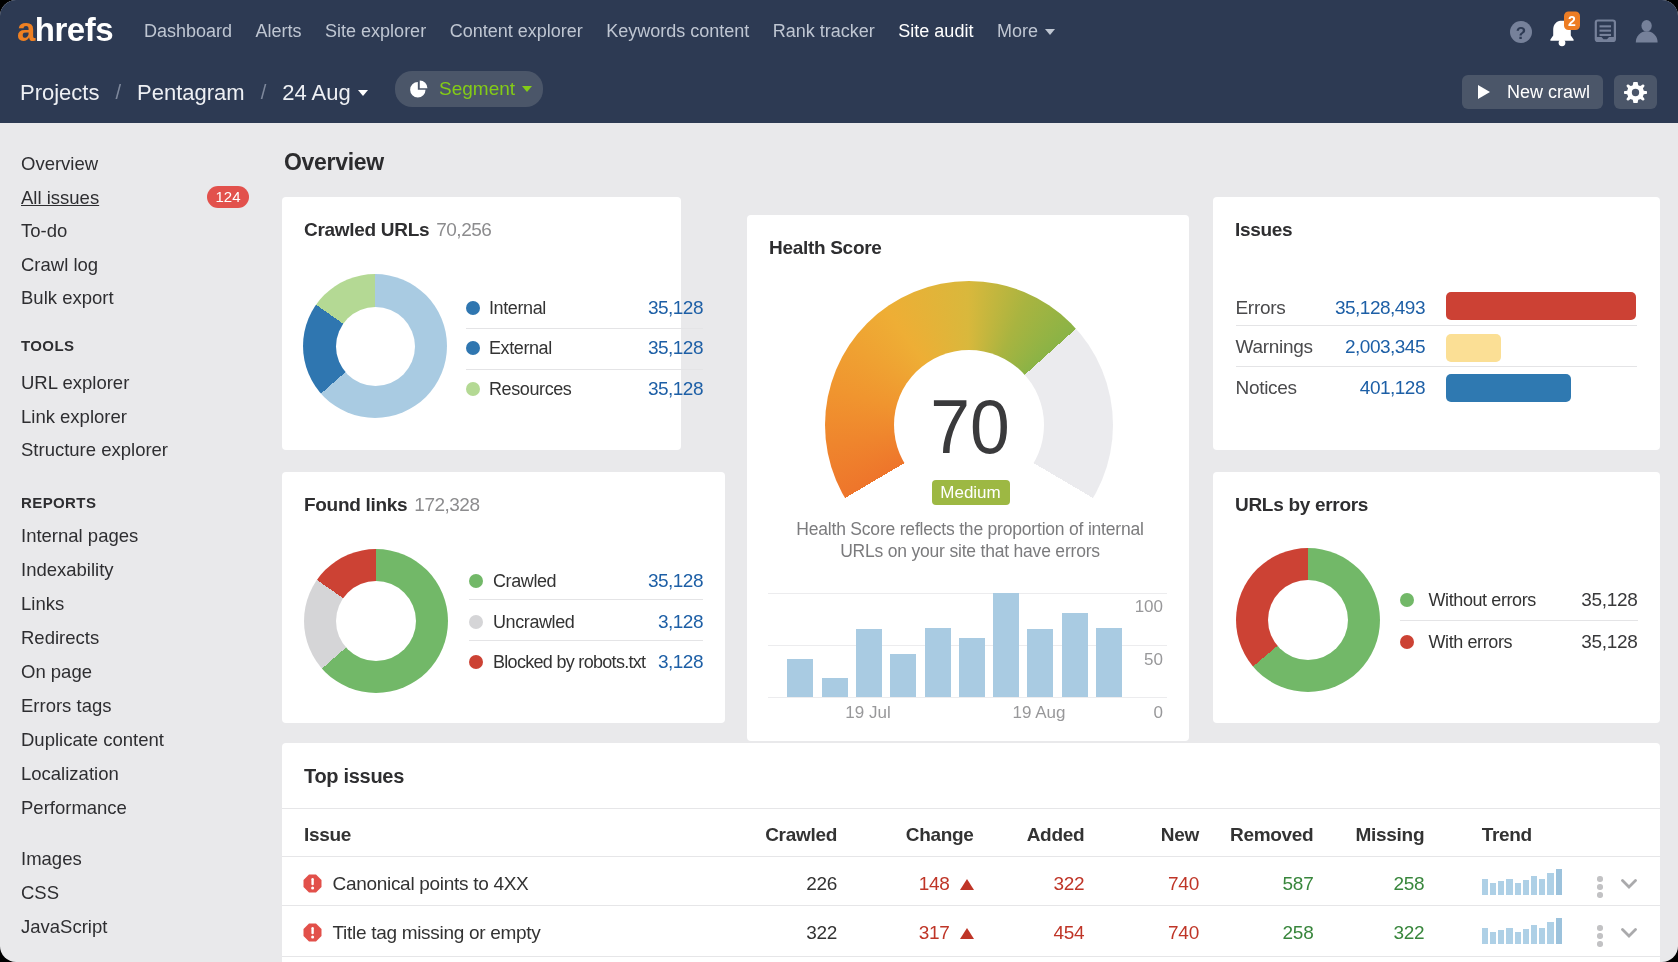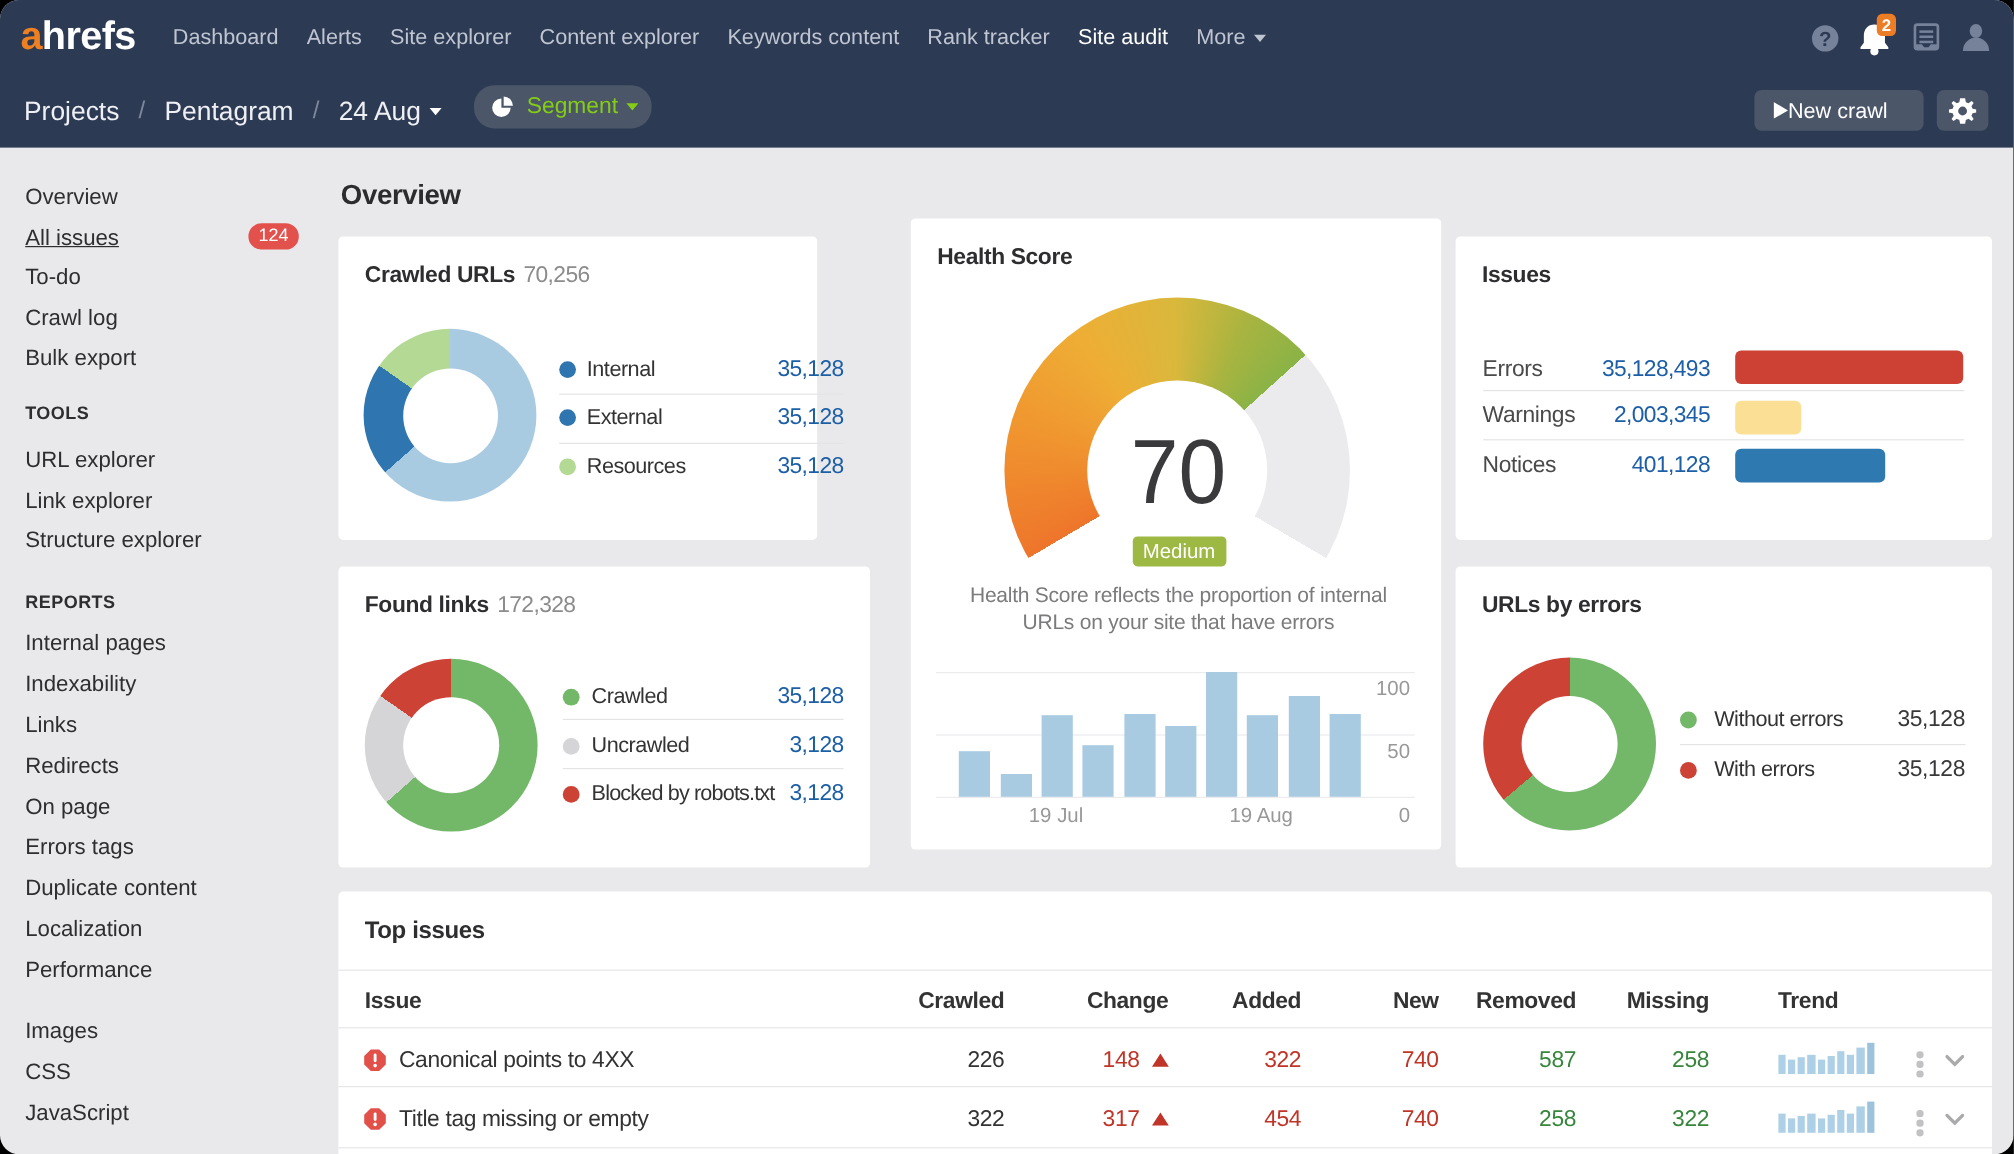--- a/index.html
+++ b/index.html
@@ -91,21 +91,21 @@
         <path d="M9.3 2.2 A 8.1 8.1 0 1 0 17.4 10.3 L 9.3 10.3 Z" fill="#fff"></path>
         <path d="M11.3 0.5 A 8.1 8.1 0 0 1 19.4 8.6 L 11.3 8.6 Z" fill="#fff"></path>
       </svg>
       <span style="margin-left:11px;">Segment</span>
       <span class="caret"></span>
     </div>
     <div class="newcrawl">
       <svg width="12" height="14" viewBox="0 0 12 14" style="margin-left:16px;">
           <path d="M0 0 L12 7 L0 14 Z" fill="#fff"></path>
         </svg>
-      <span style="text-align:right;">New crawl</span>
+      <span style="margin-left:17px;text-align:right;">New crawl</span>
     </div>
     <div class="gearbtn">
       <svg width="23" height="23" viewBox="0 0 100 100">
           <path fill="#fff" d="M50 4 L59 4 L62 18 A34 34 0 0 1 71 22 L83 14 L90 21 L82 33 A34 34 0 0 1 86 42 L100 45 L100 55 L86 58 A34 34 0 0 1 82 67 L90 79 L83 86 L71 78 A34 34 0 0 1 62 82 L59 96 L41 96 L38 82 A34 34 0 0 1 29 78 L17 86 L10 79 L18 67 A34 34 0 0 1 14 58 L0 55 L0 45 L14 42 A34 34 0 0 1 18 33 L10 21 L17 14 L29 22 A34 34 0 0 1 38 18 L41 4 Z M50 34 A16 16 0 1 0 50 66 A16 16 0 1 0 50 34 Z"></path>
         </svg>
     </div>
   </div>
 
   <div class="side">
     <span class="it" style="top:41px;">Overview</span>
@@ -139,21 +139,21 @@
     <div class="ctitle">Crawled URLs<span class="cval">70,256</span></div>
     <div class="donut" style="left:21px; top:77px; width:144px; height:144px; background:conic-gradient(#a9cbe2 0 228.6deg, #2f76b0 0 305deg, #b4d994 0 360deg);"></div>
     <div style="position:absolute; left:53.5px; top:109.5px; width:79px; height:79px; background:#fff; border-radius:50%;"></div>
     <div class="legrow" style="left:184px; top:110.5px; width:237px; font-size:19px;"><span class="dot" style="left:0; background:#2f76b0;"></span><span class="lab" style="margin-left:23px;">Internal</span><span class="num" style="position:absolute; right:0;">35,128</span></div>
     <div class="legsep" style="left:184px; top:130.5px; width:237px;"></div>
     <div class="legrow" style="left:184px; top:151px; width:237px; font-size:19px;"><span class="dot" style="left:0; background:#2f76b0;"></span><span class="lab" style="margin-left:23px;">External</span><span class="num" style="position:absolute; right:0;">35,128</span></div>
     <div class="legsep" style="left:184px; top:171.5px; width:237px;"></div>
     <div class="legrow" style="left:184px; top:192px; width:237px; font-size:19px;"><span class="dot" style="left:0; background:#b4d994;"></span><span class="lab" style="margin-left:23px;">Resources</span><span class="num" style="position:absolute; right:0;">35,128</span></div>
   </div>
 
-  <div class="card" style="left:747px; top:182px; width:442px; height:526px;margin-left:12px;">
+  <div class="card" style="left:747px; top:215px; width:442px; height:526px;">
     <div class="ctitle">Health Score</div>
     <div style="position:absolute; left:77.5px; top:66px; width:288px; height:288px; border-radius:50%; background:conic-gradient(from 239.5deg, #ee752b 0deg, #f0952f 45deg, #eeae35 85deg, #d9b83c 120deg, #a9b440 145deg, #8ab346 168.5deg, #ebebee 168.5deg 241deg, transparent 241deg 360deg);"></div>
     <div style="position:absolute; left:146.5px; top:135px; width:150px; height:150px; background:#fff; border-radius:50%;"></div>
     <div style="position:absolute; left:0; top:168px; width:446px; text-align:center; font-size:76px; color:#3a3a3c; transform:scaleX(0.94);">70</div>
     <div style="position:absolute; left:184.5px; top:264.5px; width:78px; height:25px; background:#9db843; border-radius:4px; color:#fff; font-size:17px; text-align:center; line-height:25px;">Medium</div>
     <div style="position:absolute; left:0; top:304px; width:446px; text-align:center; font-size:17.5px; color:#7b7b7d; line-height:21.5px; letter-spacing:-0.2px;">Health Score reflects the proportion of internal<br>URLs on your site that have errors</div>
 
     <div class="hline" style="left:21px; top:378px; width:399px; background:#ececee;"></div>
     <div class="hline" style="left:21px; top:430px; width:399px; background:#ececee;"></div>
     <div class="hline" style="left:21px; top:482px; width:399px; background:#ececee;"></div>

